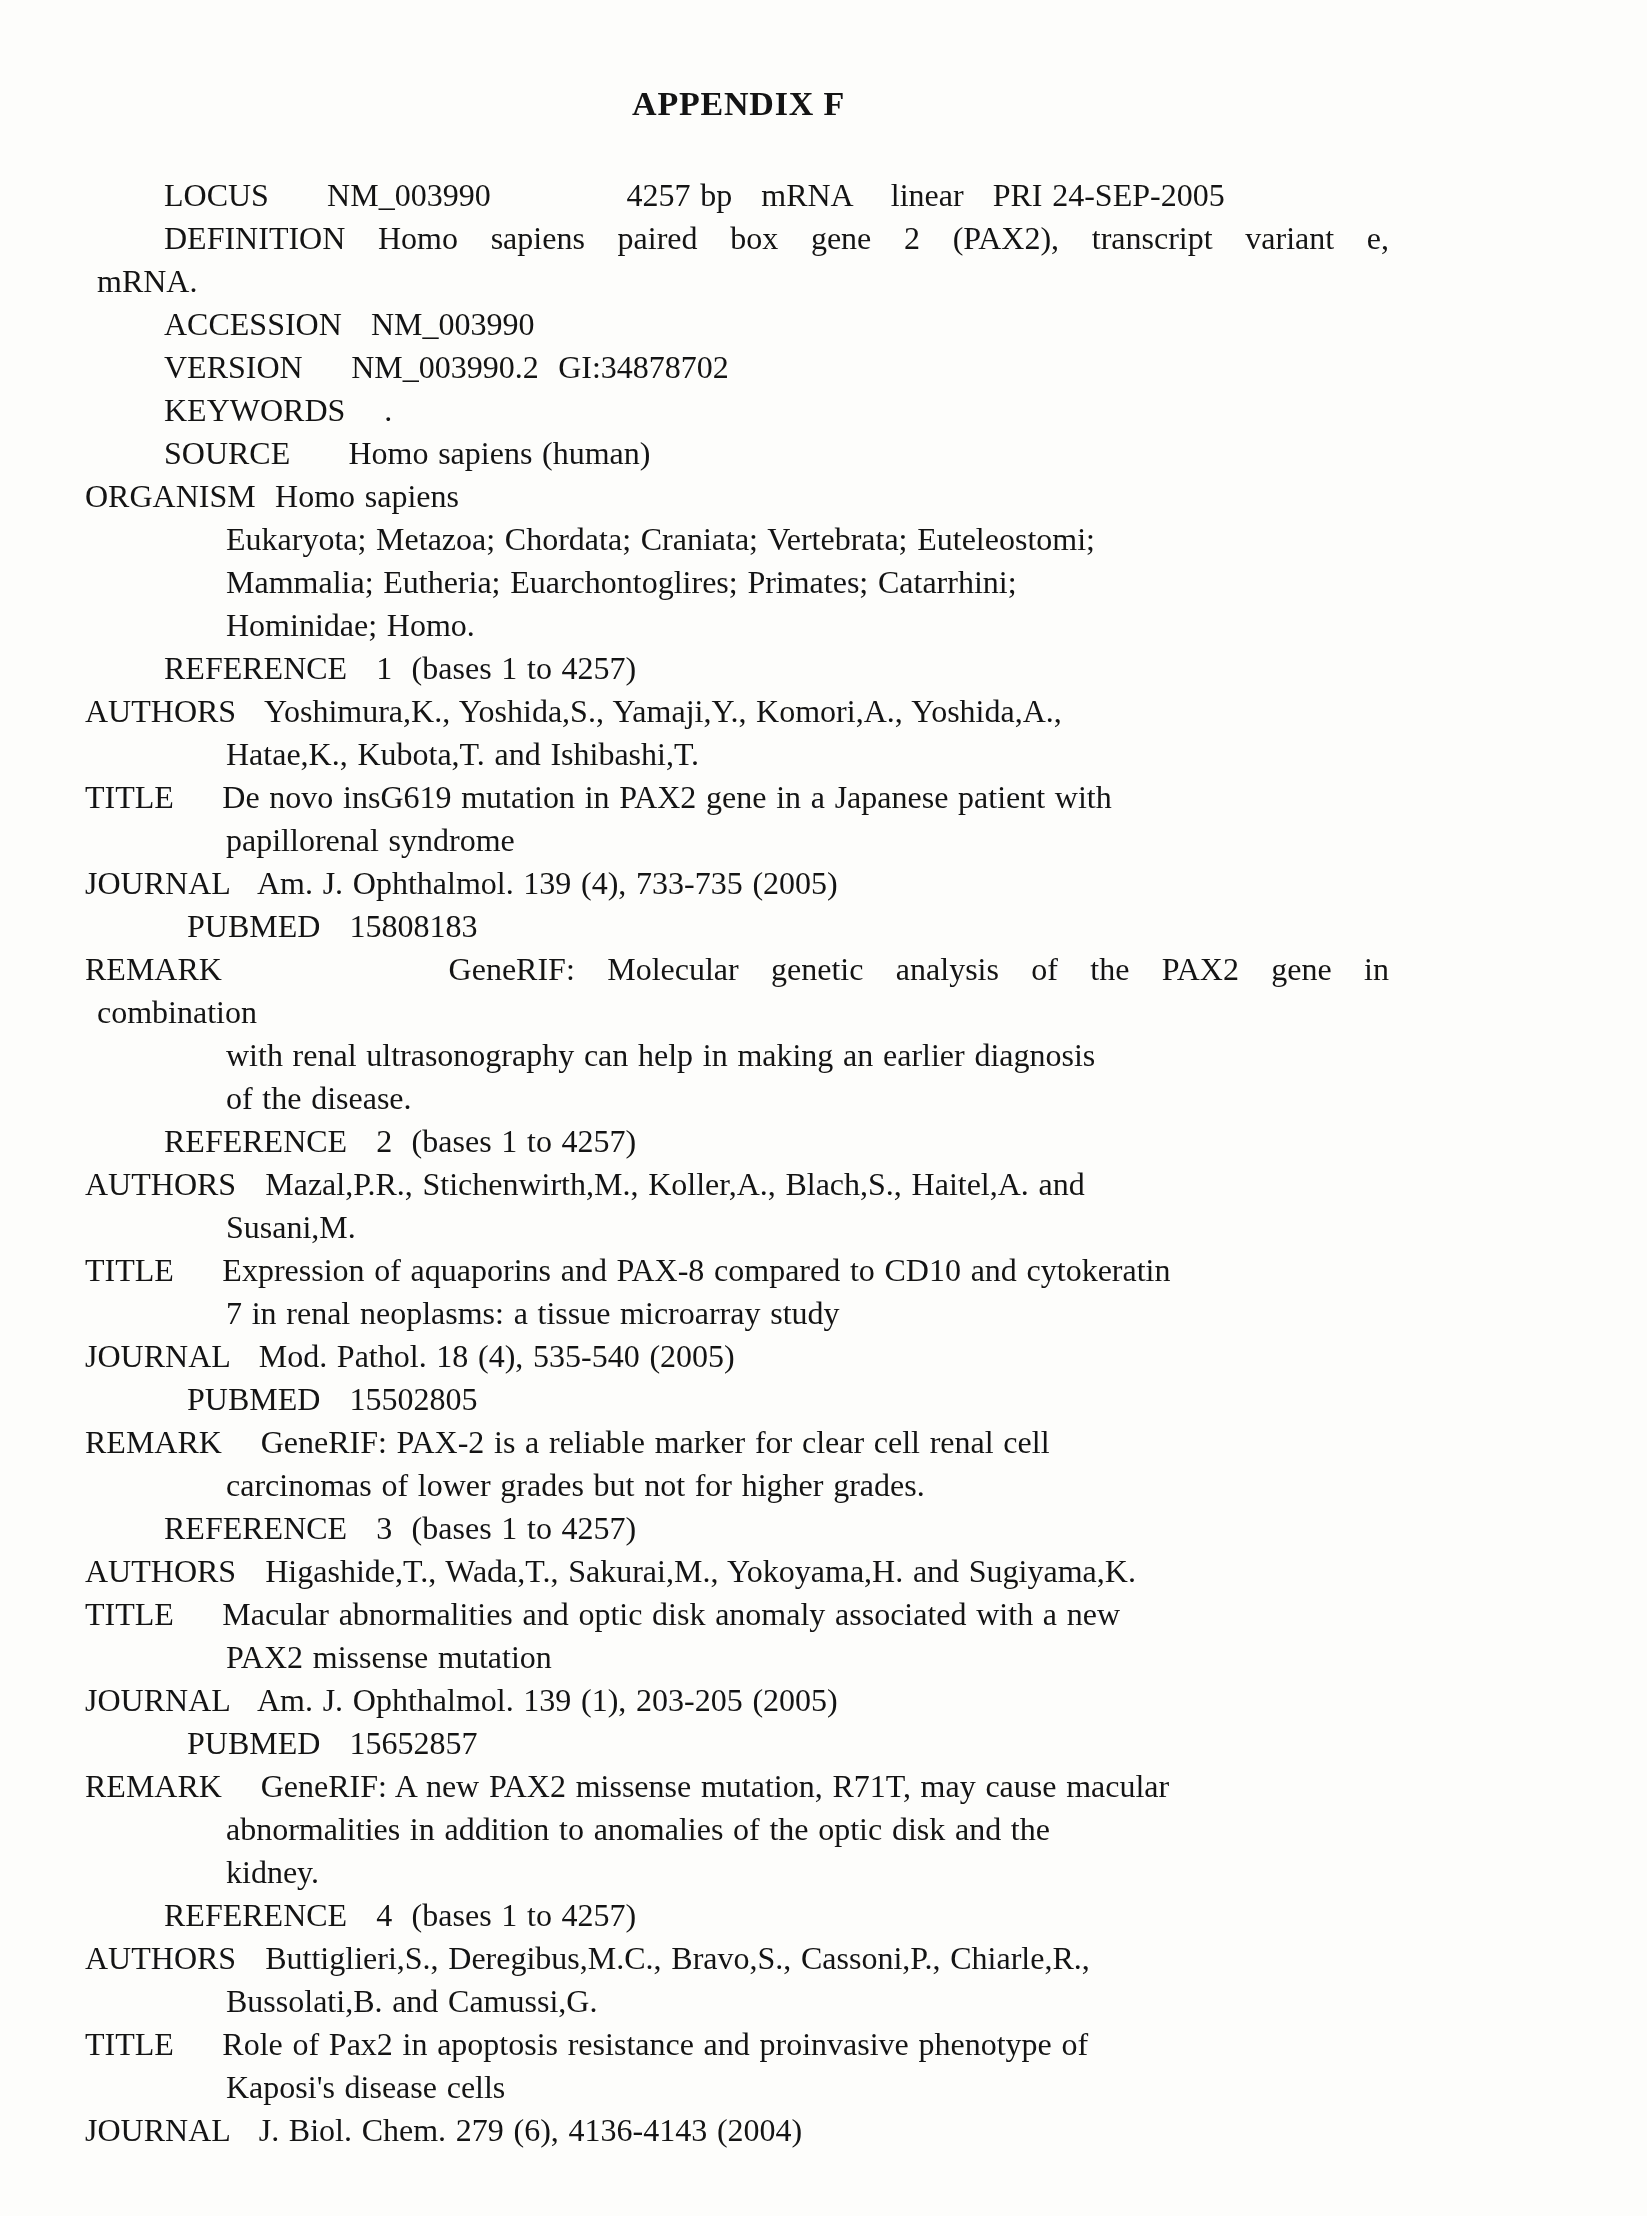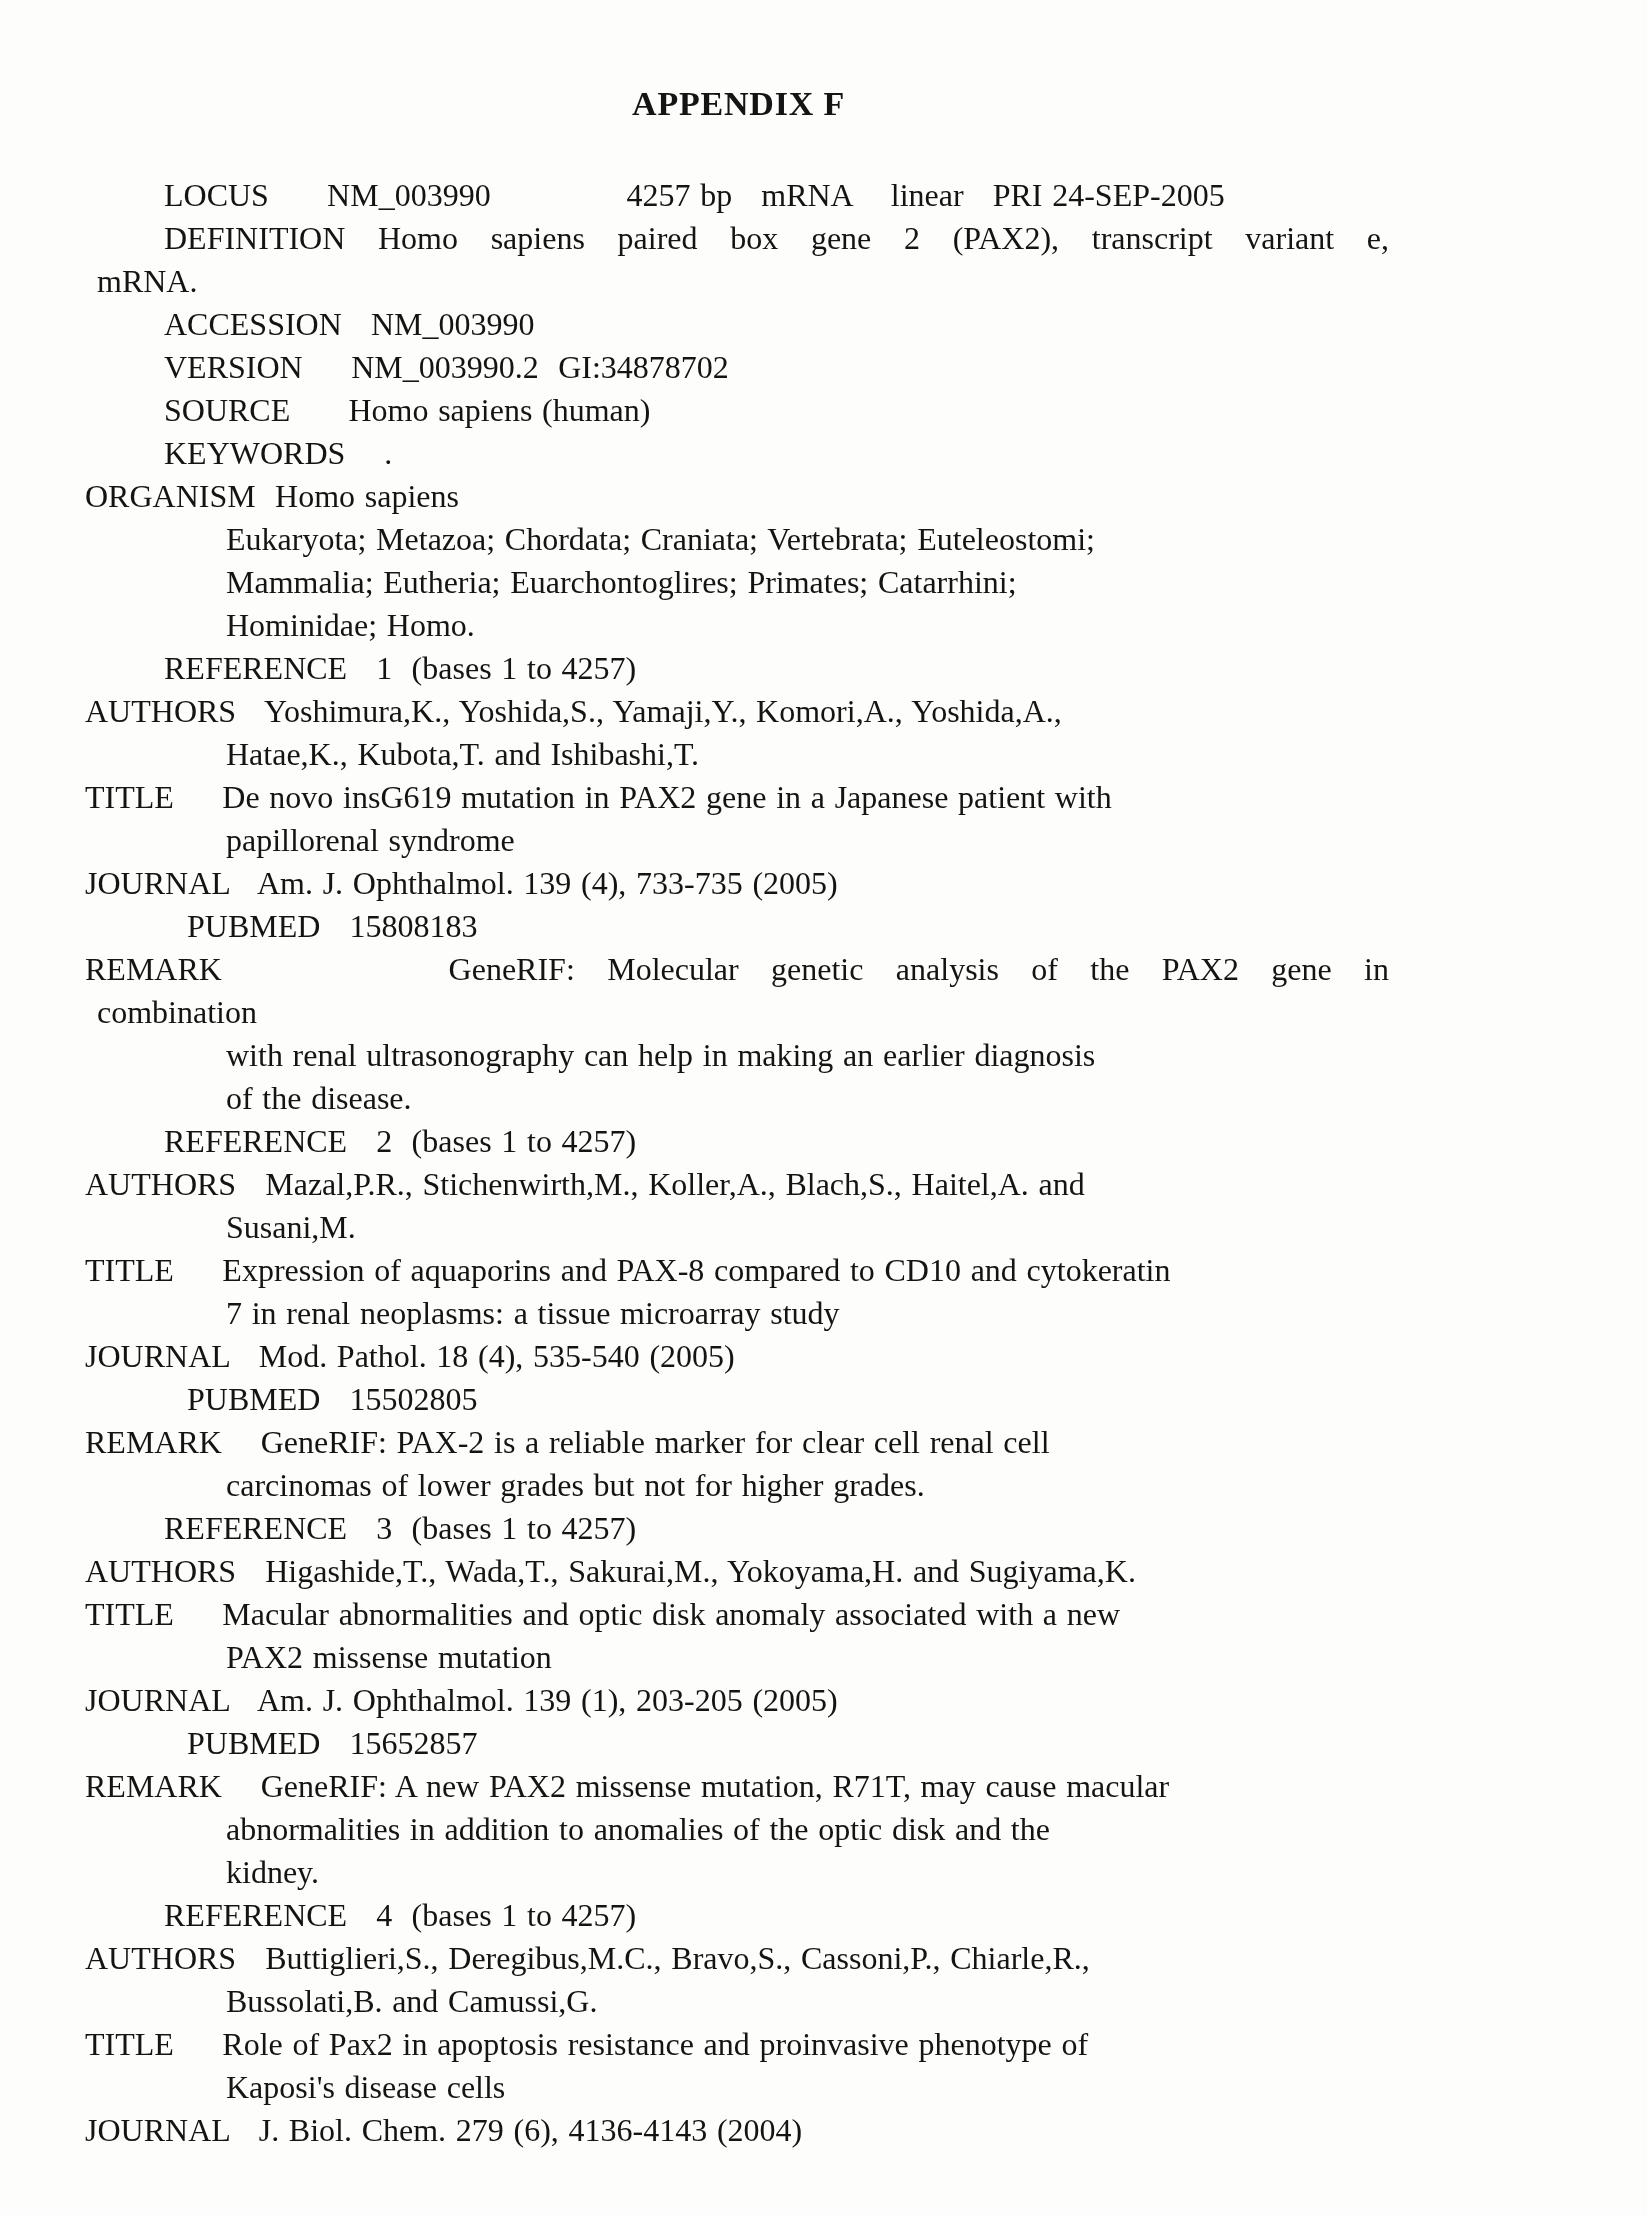--- a/index.html
+++ b/index.html
@@ -54,22 +54,22 @@
 <body>
 
 <div class="page">
   <div class="title">APPENDIX F</div>
   <div class="content">
       <div class="line i1">LOCUS      NM_003990              4257 bp   mRNA    linear   PRI 24-SEP-2005</div>
       <div class="line i1 justify">DEFINITION Homo sapiens paired box gene 2 (PAX2), transcript variant e,</div>
       <div class="line i0">mRNA.</div>
       <div class="line i1">ACCESSION   NM_003990</div>
       <div class="line i1">VERSION     NM_003990.2  GI:34878702</div>
+      <div class="line i1">KEYWORDS    .</div>
       <div class="line i1">SOURCE      Homo sapiens (human)</div>
-      <div class="line i1">KEYWORDS    .</div>
       <div class="line i2">ORGANISM  Homo sapiens</div>
       <div class="line i4">Eukaryota; Metazoa; Chordata; Craniata; Vertebrata; Euteleostomi;</div>
       <div class="line i4">Mammalia; Eutheria; Euarchontoglires; Primates; Catarrhini;</div>
       <div class="line i4">Hominidae; Homo.</div>
       <div class="line i1">REFERENCE   1  (bases 1 to 4257)</div>
       <div class="line i2">AUTHORS   Yoshimura,K., Yoshida,S., Yamaji,Y., Komori,A., Yoshida,A.,</div>
       <div class="line i4">Hatae,K., Kubota,T. and Ishibashi,T.</div>
       <div class="line i2">TITLE     De novo insG619 mutation in PAX2 gene in a Japanese patient with</div>
       <div class="line i4">papillorenal syndrome</div>
       <div class="line i2">JOURNAL   Am. J. Ophthalmol. 139 (4), 733-735 (2005)</div>

